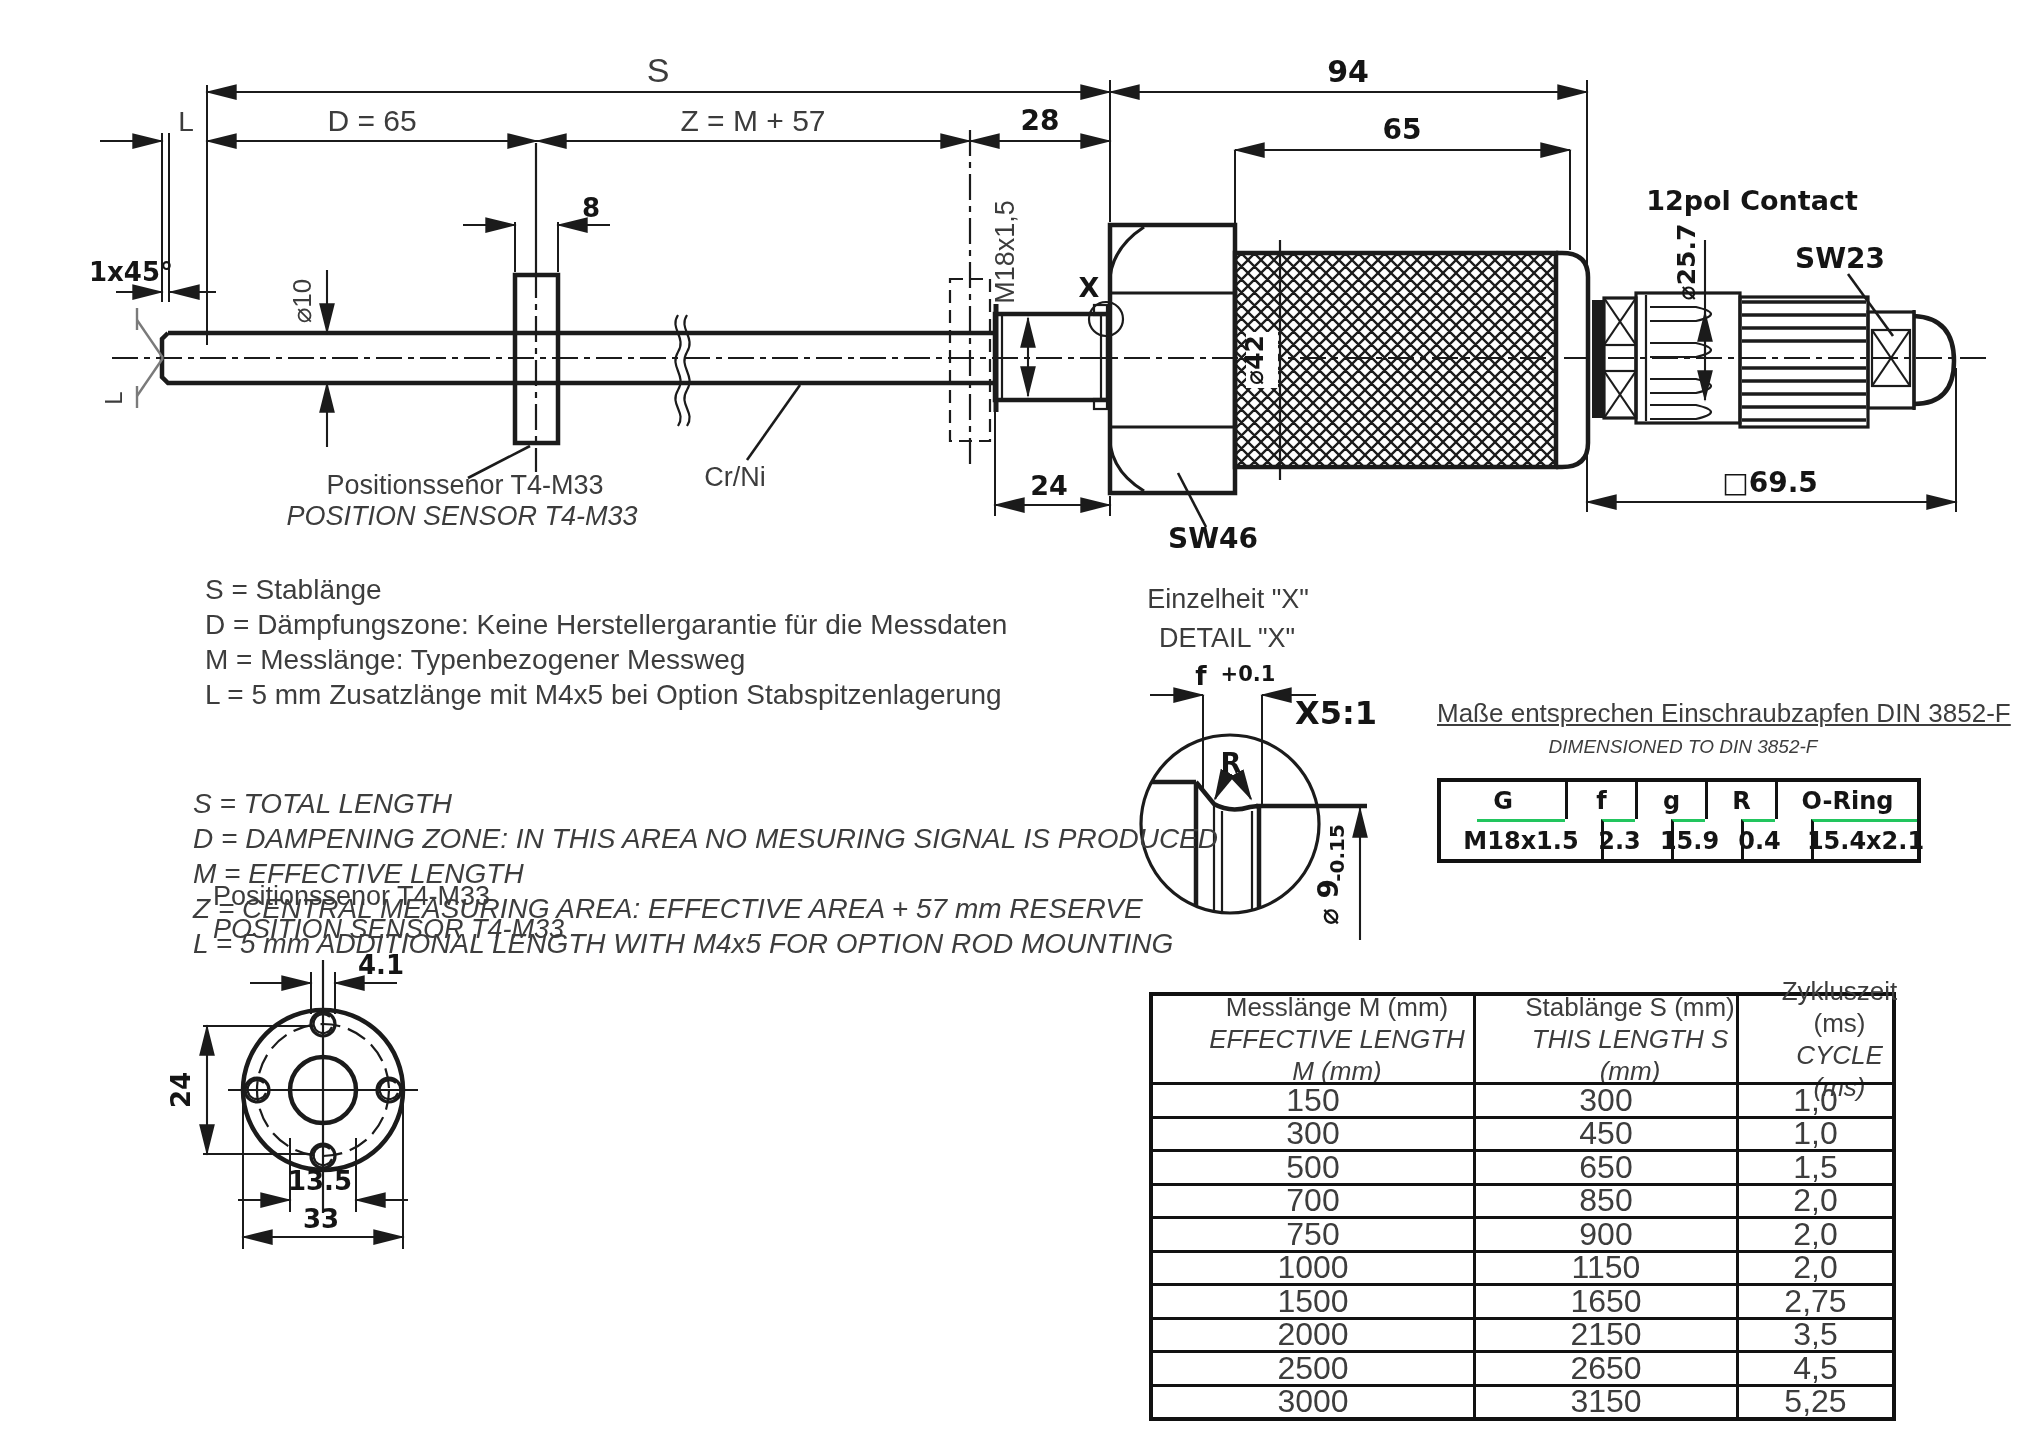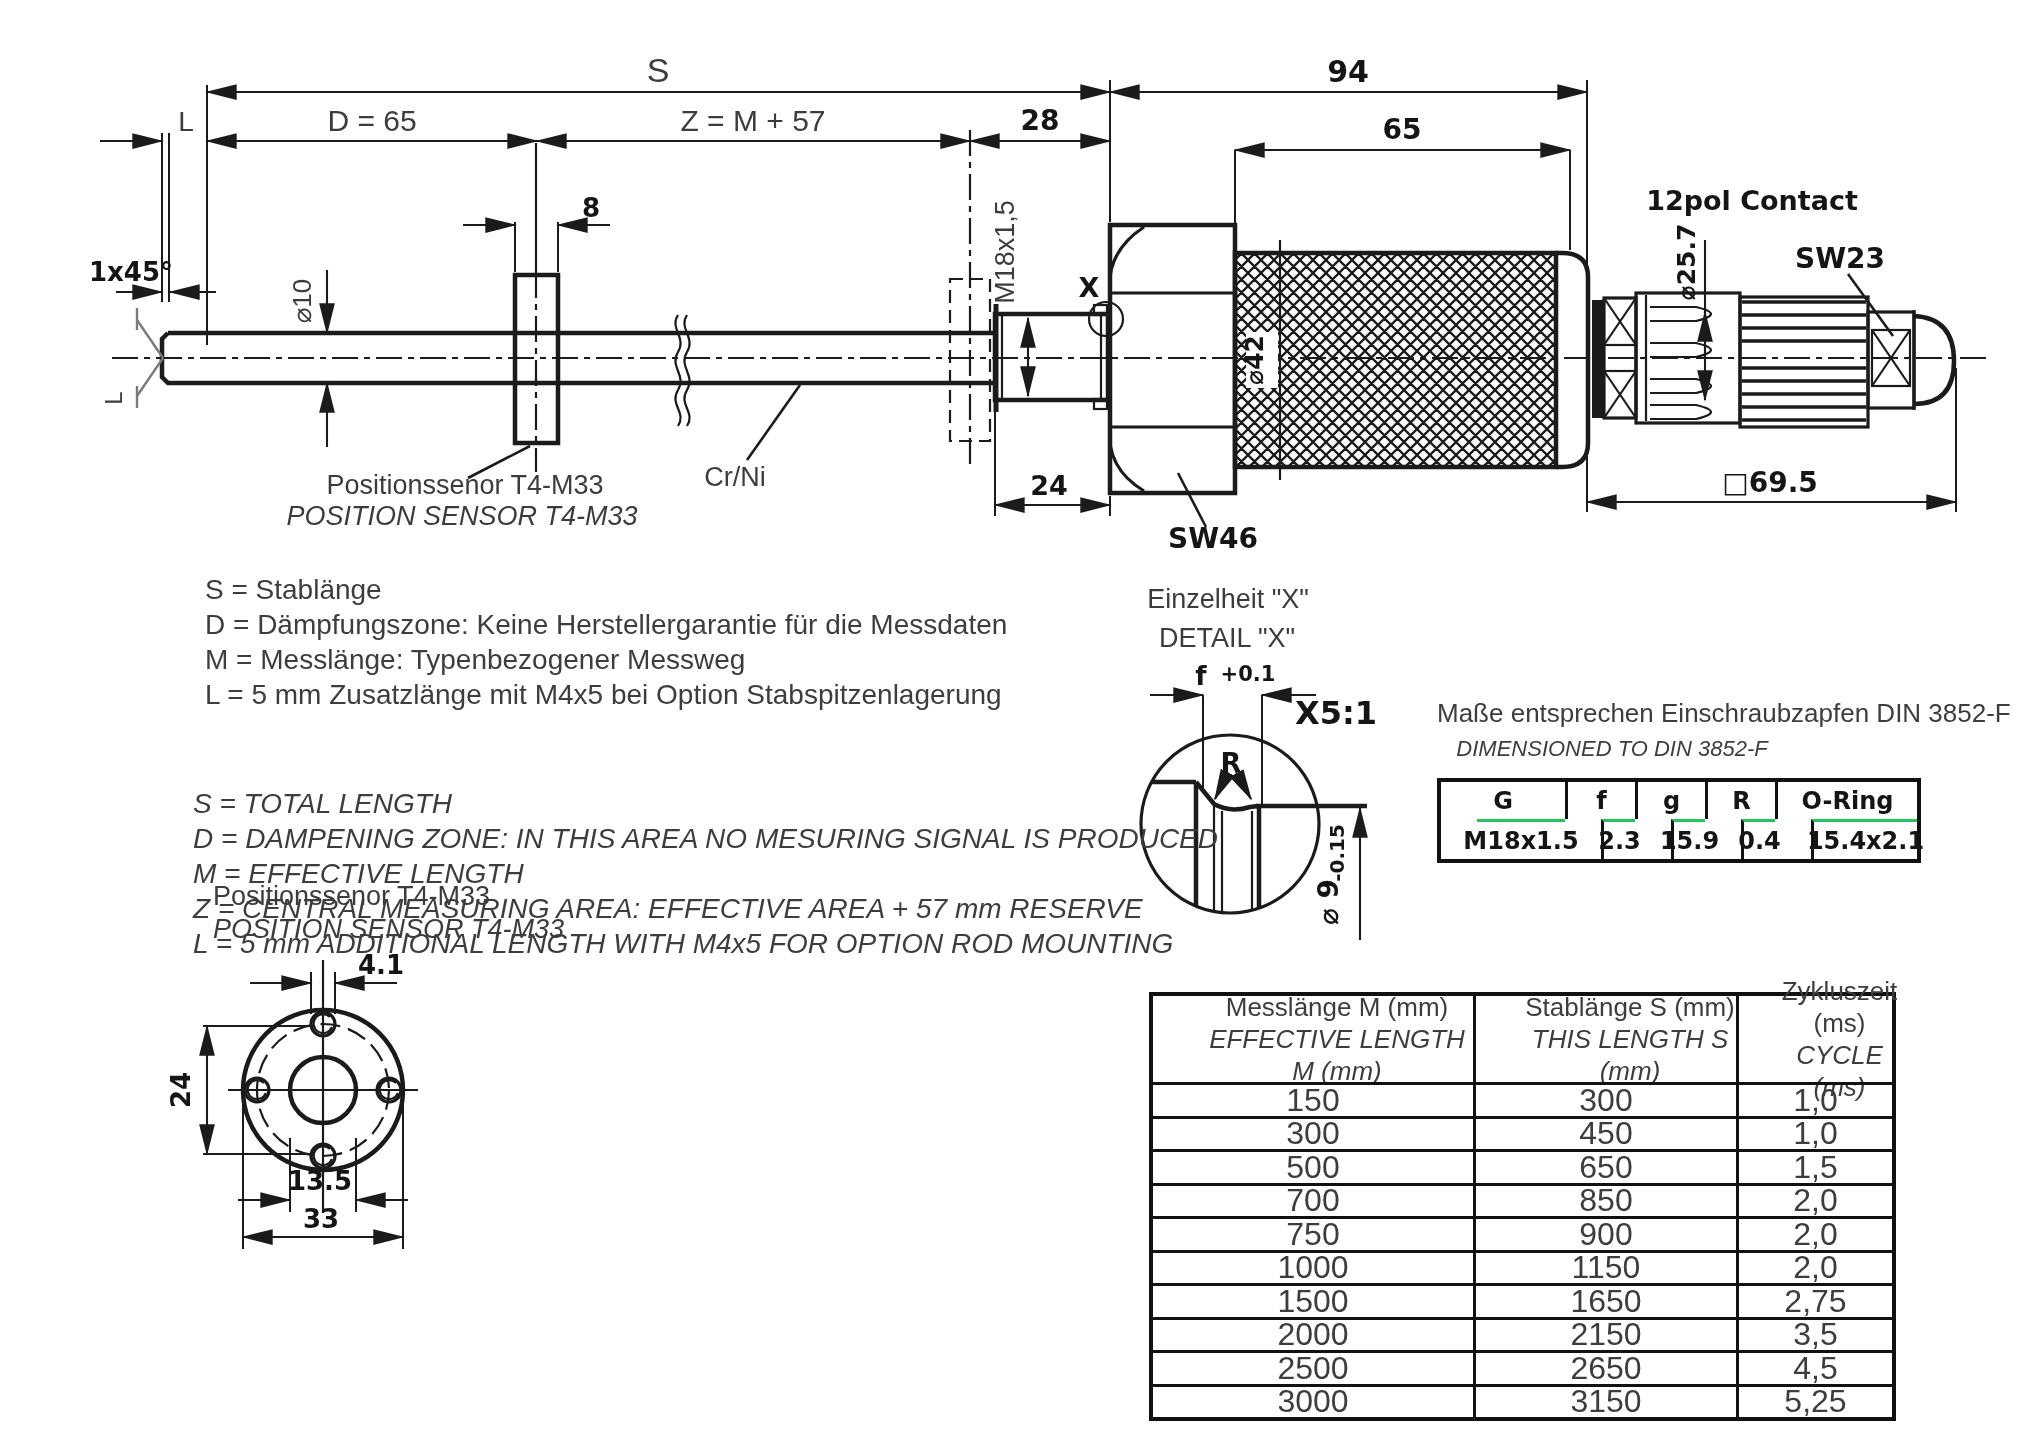--- a/index.html
+++ b/index.html
@@ -290,22 +290,22 @@
 </div>
 
 <div class="abs legend ital" style="left:193px;top:786px;">
   <div>S = TOTAL  LENGTH</div>
   <div>D = DAMPENING ZONE: IN THIS AREA NO MESURING SIGNAL IS PRODUCED</div>
   <div>M = EFFECTIVE LENGTH</div>
   <div>Z = CENTRAL MEASURING AREA: EFFECTIVE AREA + 57 mm RESERVE</div>
   <div>L = 5 mm ADDITIONAL  LENGTH WITH M4x5 FOR OPTION ROD MOUNTING</div>
 </div>
 
-<div class="abs titleline" style="left:1437px;top:698px;width:492px;text-align:center;font-size:26px;">Maße entsprechen Einschraubzapfen DIN 3852-F</div>
-<div class="abs titleline ital" style="left:1366px;top:736px;width:492px;text-align:center;font-size:22px;">DIMENSIONED TO DIN 3852-F</div>
+<div class="abs titleline" style="left:1437px;top:698px;width:492px;text-align:center;font-size:26px;text-decoration:underline;">Maße entsprechen Einschraubzapfen DIN 3852-F</div>
+<div class="abs titleline ital" style="left:1437px;top:736px;width:492px;text-align:center;font-size:19px;">DIMENSIONED TO DIN 3852-F</div>
 
 <div class="dingrid">
   <div class="c first">G</div>
   <div class="c">f</div>
   <div class="c">g</div>
   <div class="c">R</div>
   <div class="c">O-Ring</div>
   <div class="c first val">M18x1.5</div>
   <div class="c val">2.3</div>
   <div class="c val">15.9</div>

